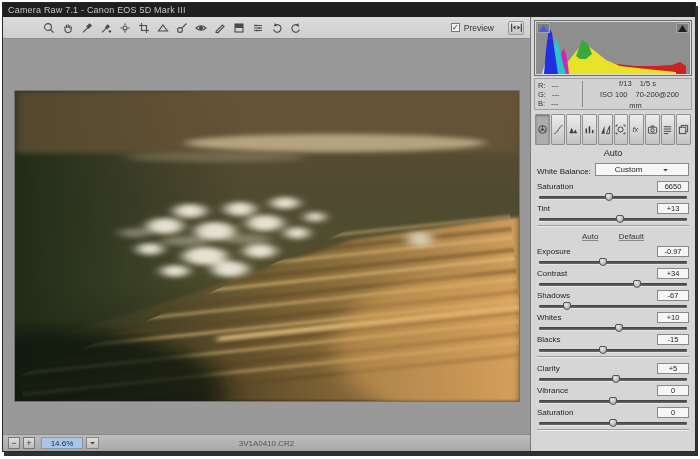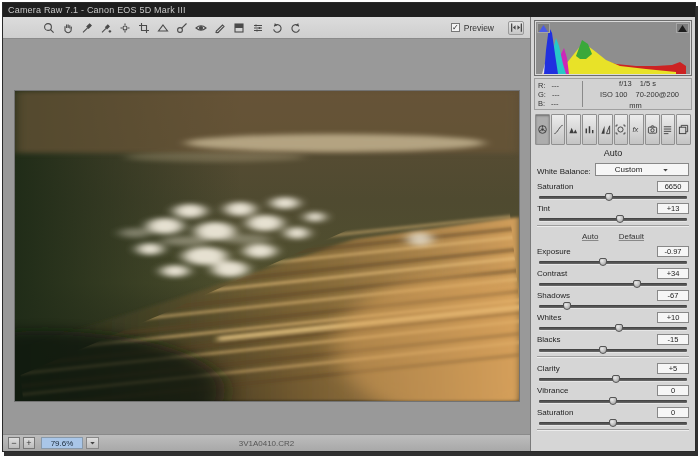--- a/index.html
+++ b/index.html
@@ -281,21 +281,21 @@
               <ellipse cx="120" cy="142" rx="16" ry="5" opacity="0.4"></ellipse>
               <ellipse cx="170" cy="150" rx="24" ry="5" opacity="0.4"></ellipse>
               <ellipse cx="230" cy="148" rx="26" ry="5" opacity="0.35"></ellipse>
             </g>
           </svg>
         </div>
       </div>
       <div class="bottombar">
         <button class="zbtn">−</button>
         <button class="zbtn">+</button>
-        <span class="zfield">79.6%</span>
+        <span class="zfield">14.6%</span>
         <span class="zdrop">
           <svg viewBox="0 0 8 8">
                 <path d="M1 2.5 L4 6 L7 2.5 Z"></path>
               </svg>
         </span>
         <span class="filename">3V1A0410.CR2</span>
       </div>
     </div>
     <div class="panel">
       <div class="histogram">

